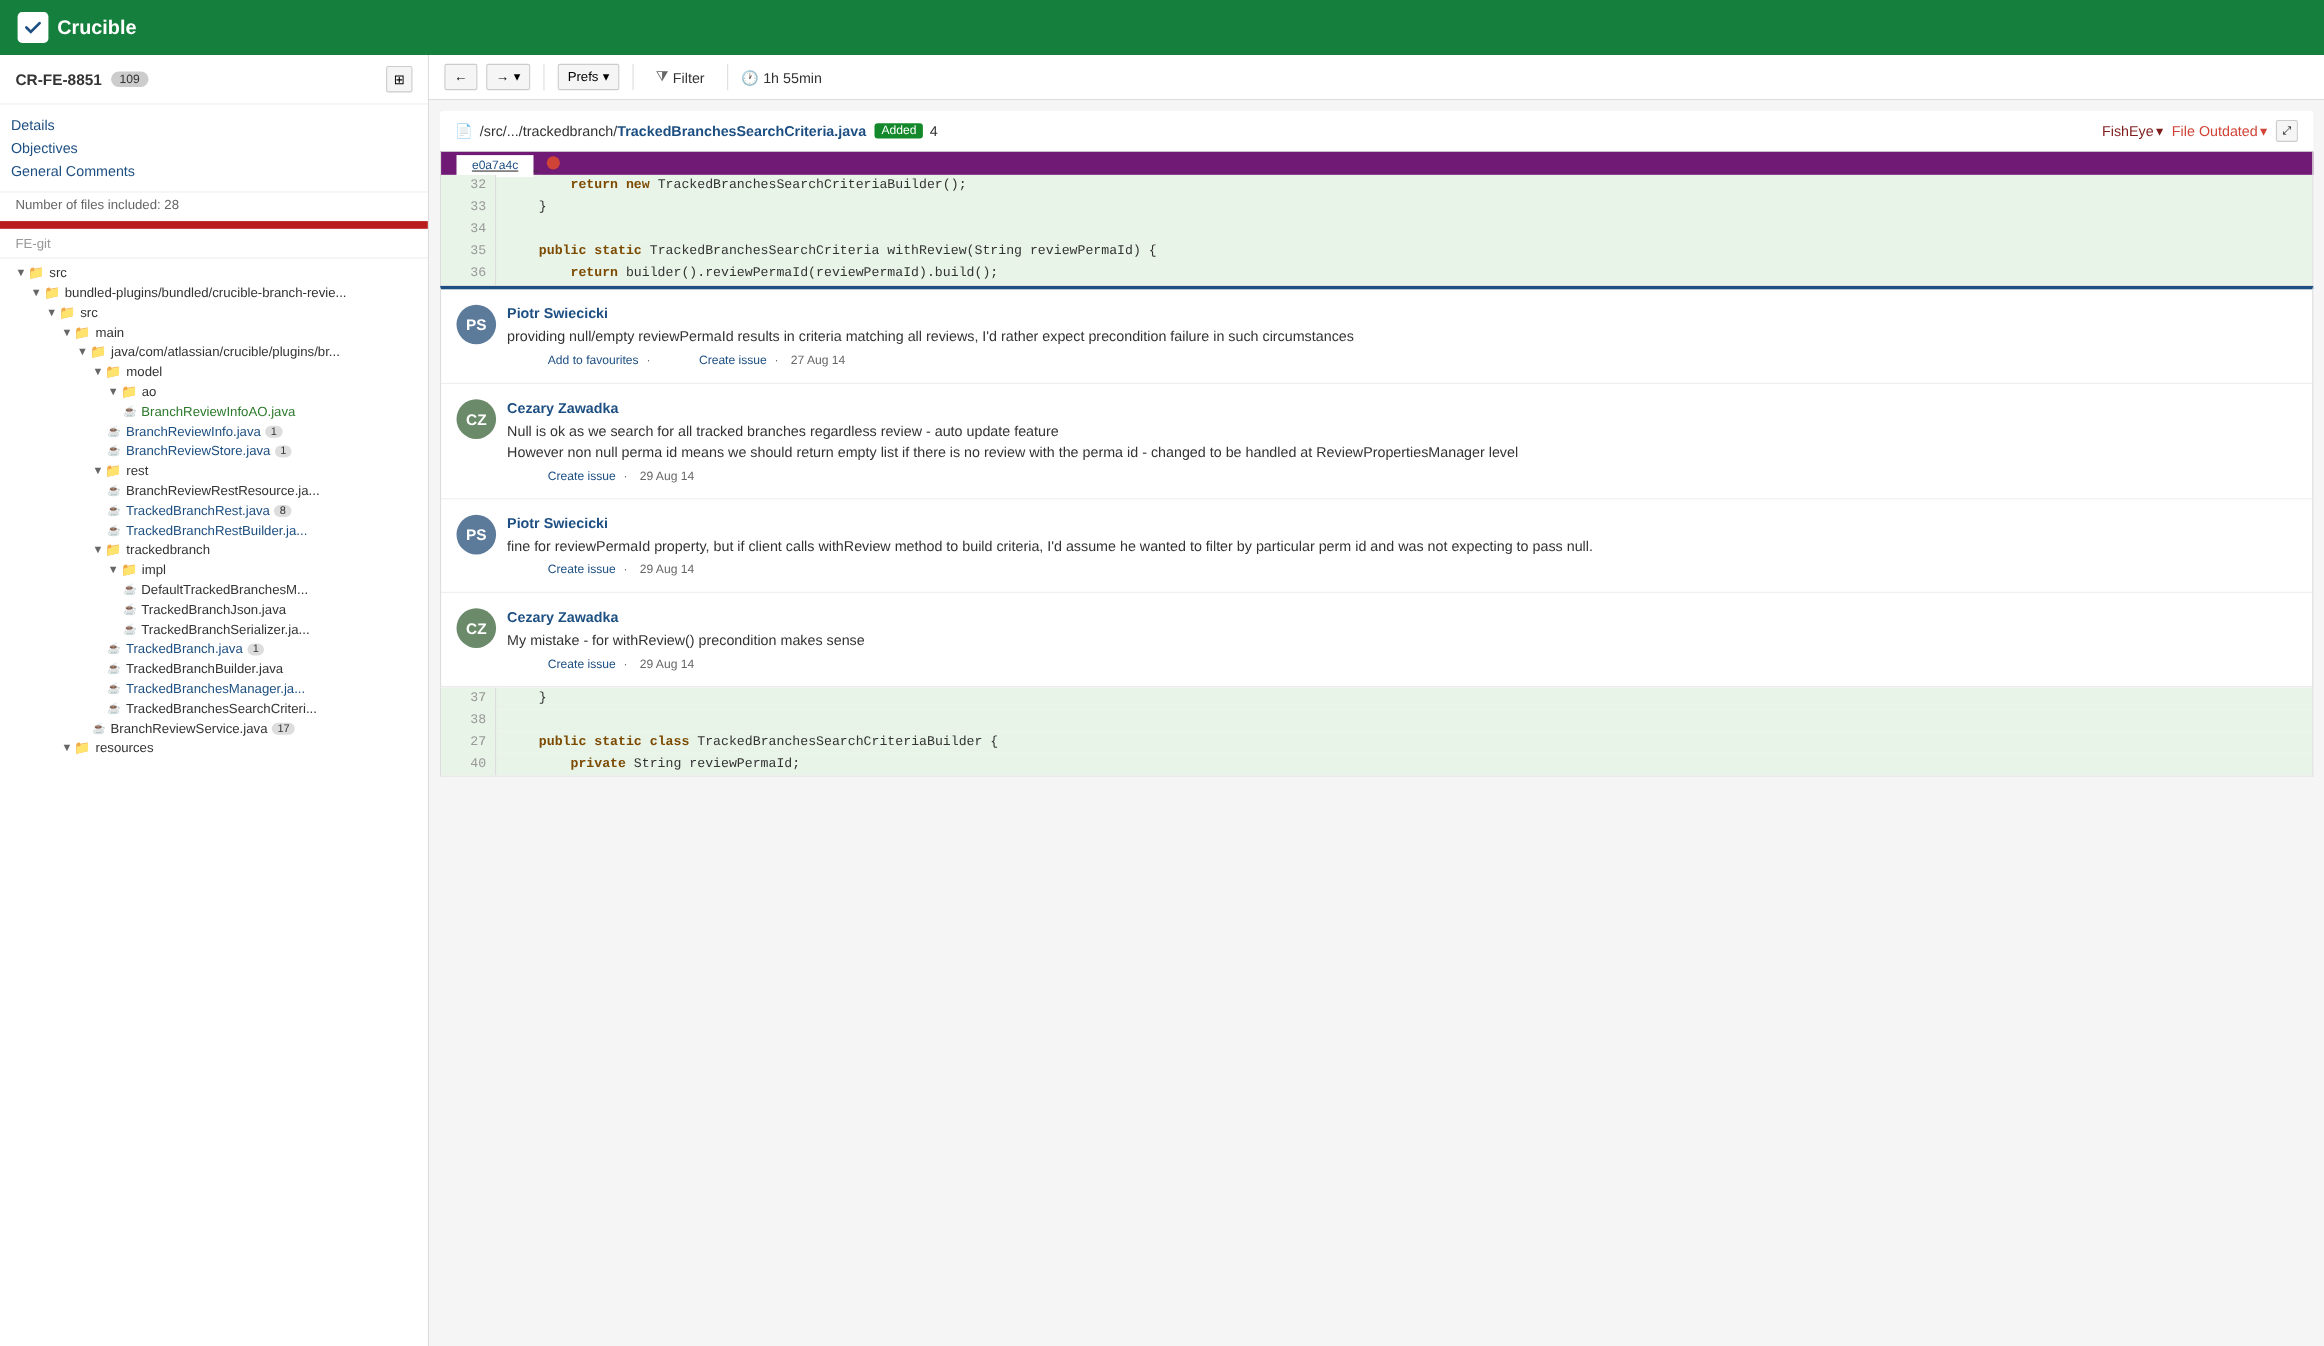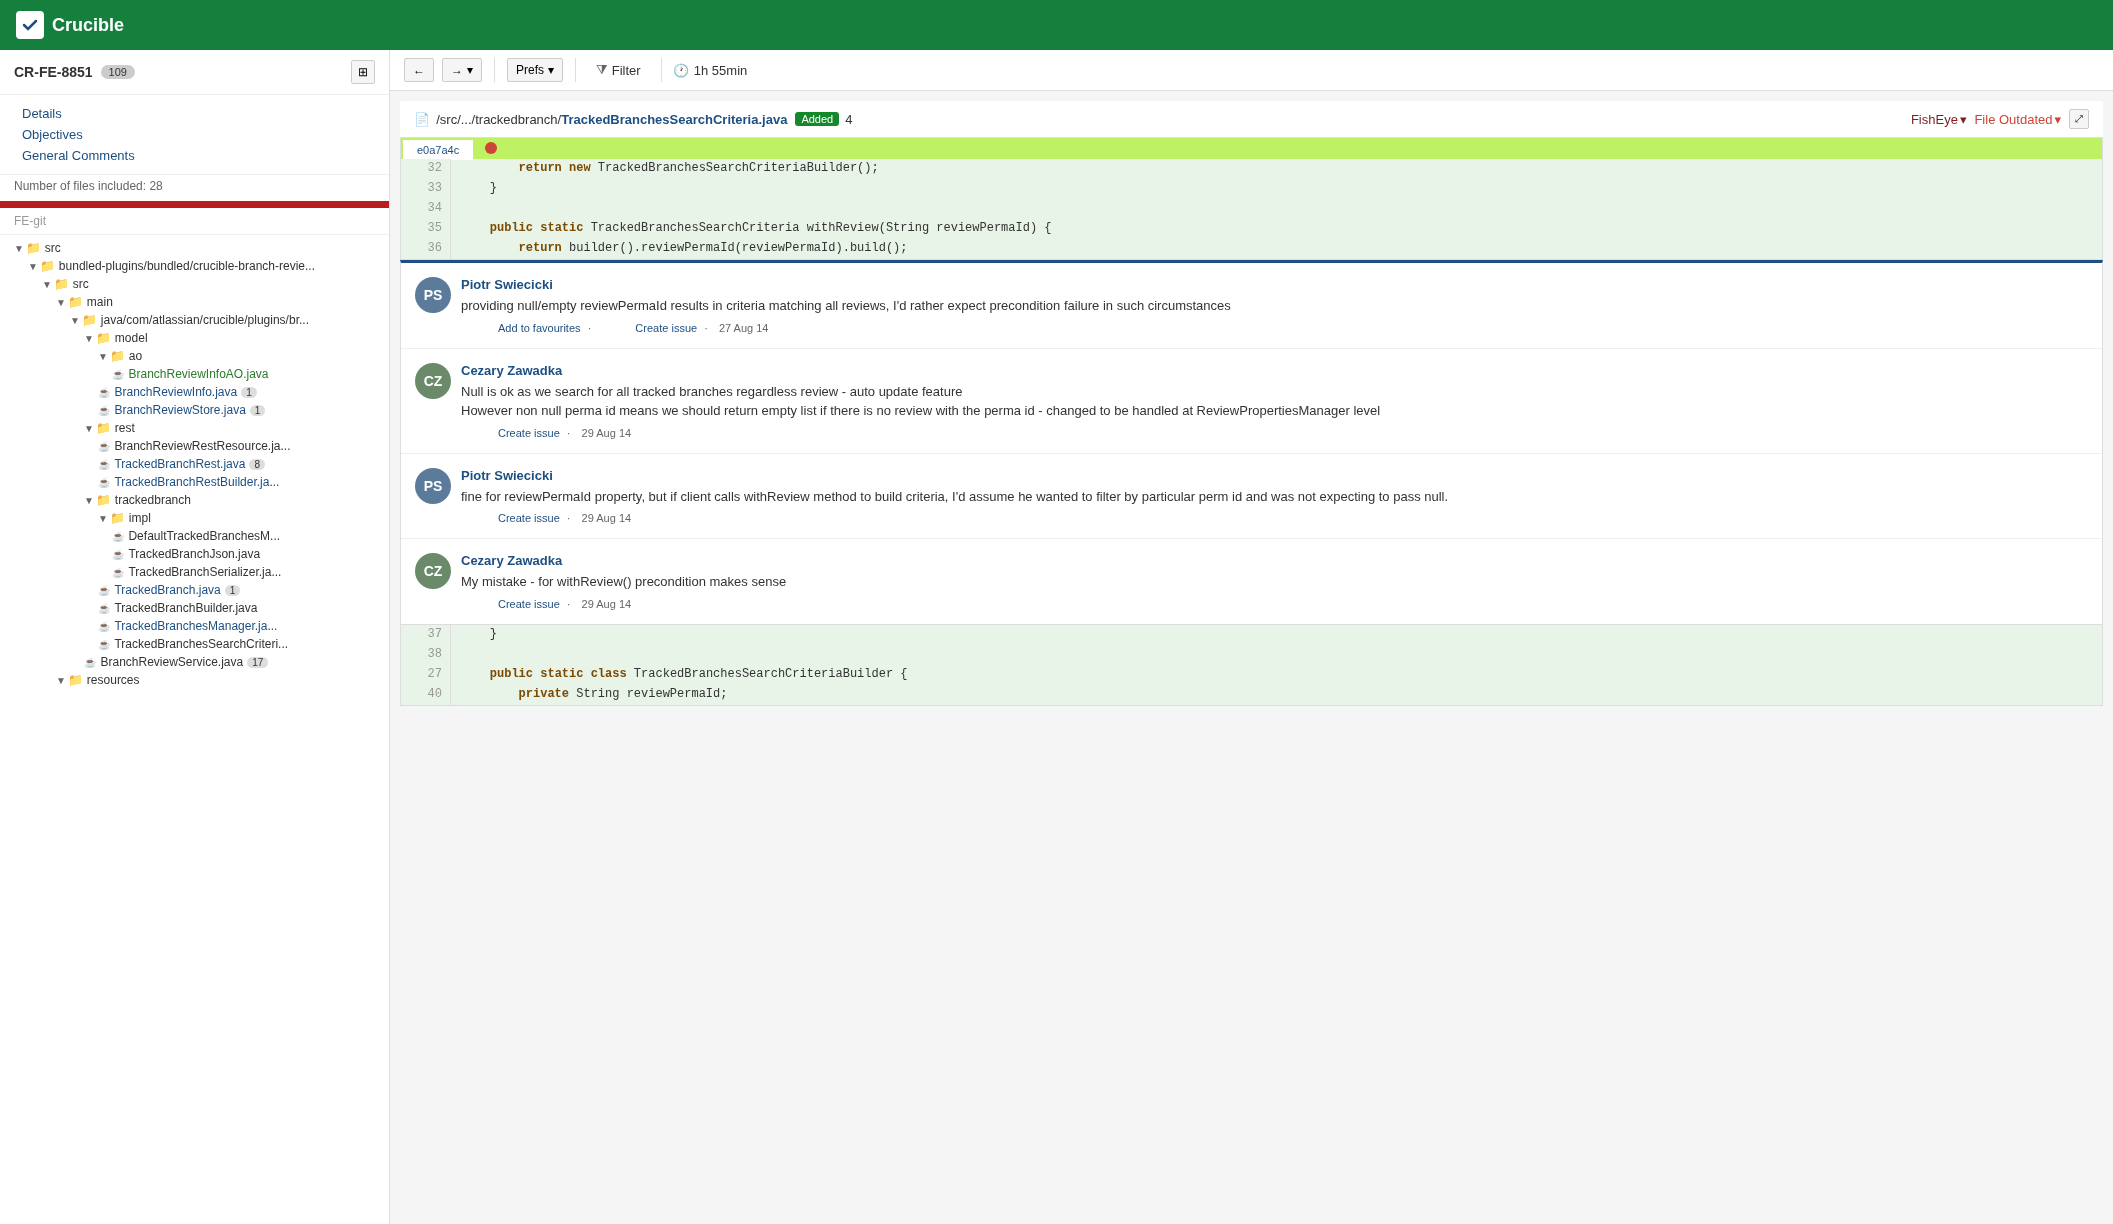--- a/index.html
+++ b/index.html
@@ -76,21 +76,21 @@
       background: #f5f5f5;
       cursor: pointer;
       display: flex;
       align-items: center;
       justify-content: center;
       border-radius: 2px;
       font-size: 12px;
     }
 
     .sidebar-nav {
-      padding: 8px 22px;
+      padding: 8px 10px;
       border-bottom: 1px solid #eee;
     }
     .sidebar-nav a {
       display: block;
       color: #1d4f82;
       text-decoration: none;
       padding: 3px 0;
       font-size: 13px;
     }
     .sidebar-meta {
@@ -596,21 +596,21 @@
         <button class="file-outdated-btn">
           <span>File Outdated</span>
           <span>▾</span>
         </button>
         <button class="expand-btn-small">
           <span>⤢</span>
         </button>
       </div>
     </div>
 
-    <div style="background:#bef264;padding:2px 2px 2px;margin:0 10px;border-left:1px solid #ddd;border-right:1px solid #ddd;">
+    <div style="background:#701a75;padding:2px 14px 2px;margin:0 10px;border-left:1px solid #ddd;border-right:1px solid #ddd;text-decoration:underline;">
       <span class="commit-hash">e0a7a4c</span>
       <span class="comment-indicator"></span>
     </div>
 
     <div class="code-section">
       <div class="code-block">
         <div class="code-line">
           <span class="code-line-num">32</span>
           <span class="code-content">        <span class="kw">return</span> <span class="kw">new</span> TrackedBranchesSearchCriteriaBuilder();</span>
         </div>

